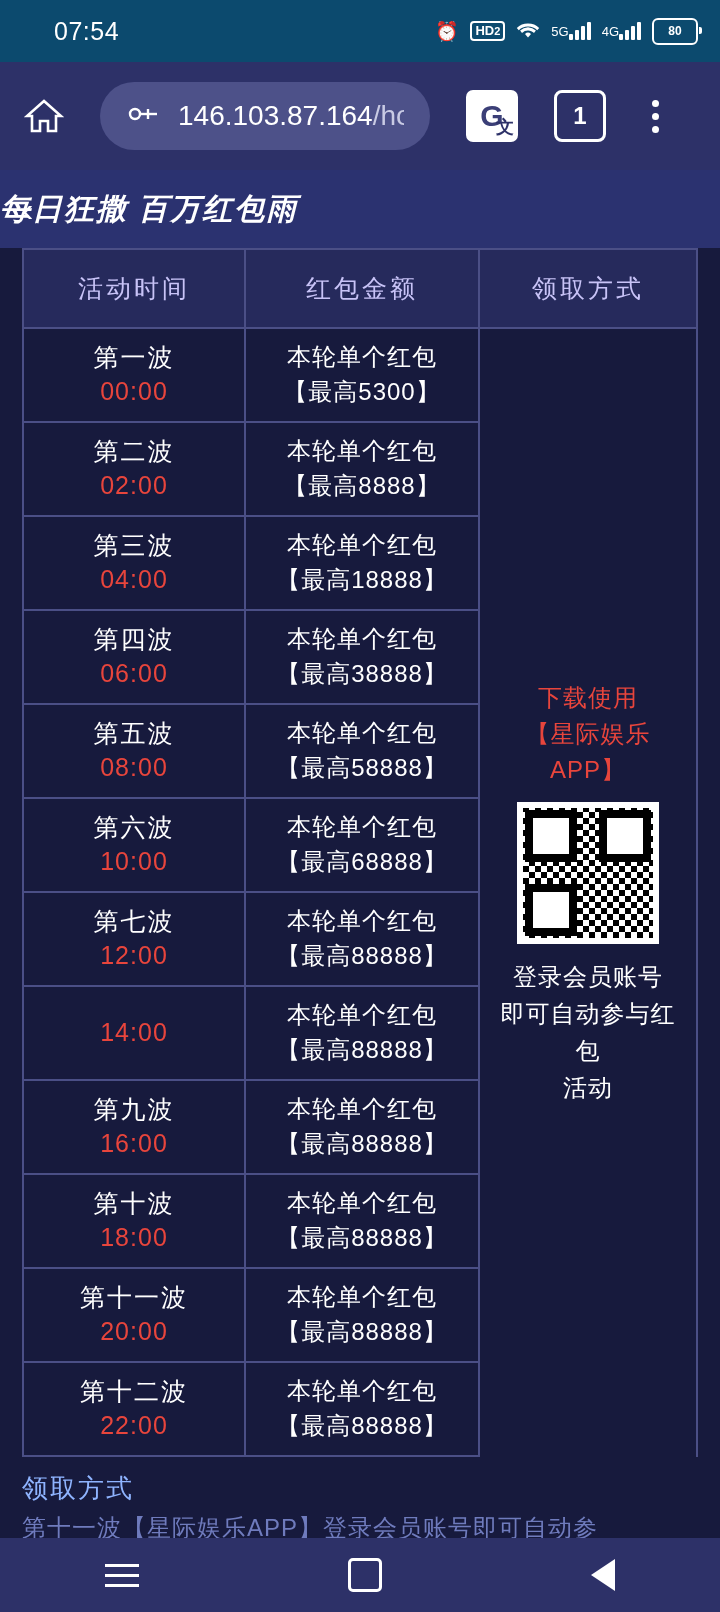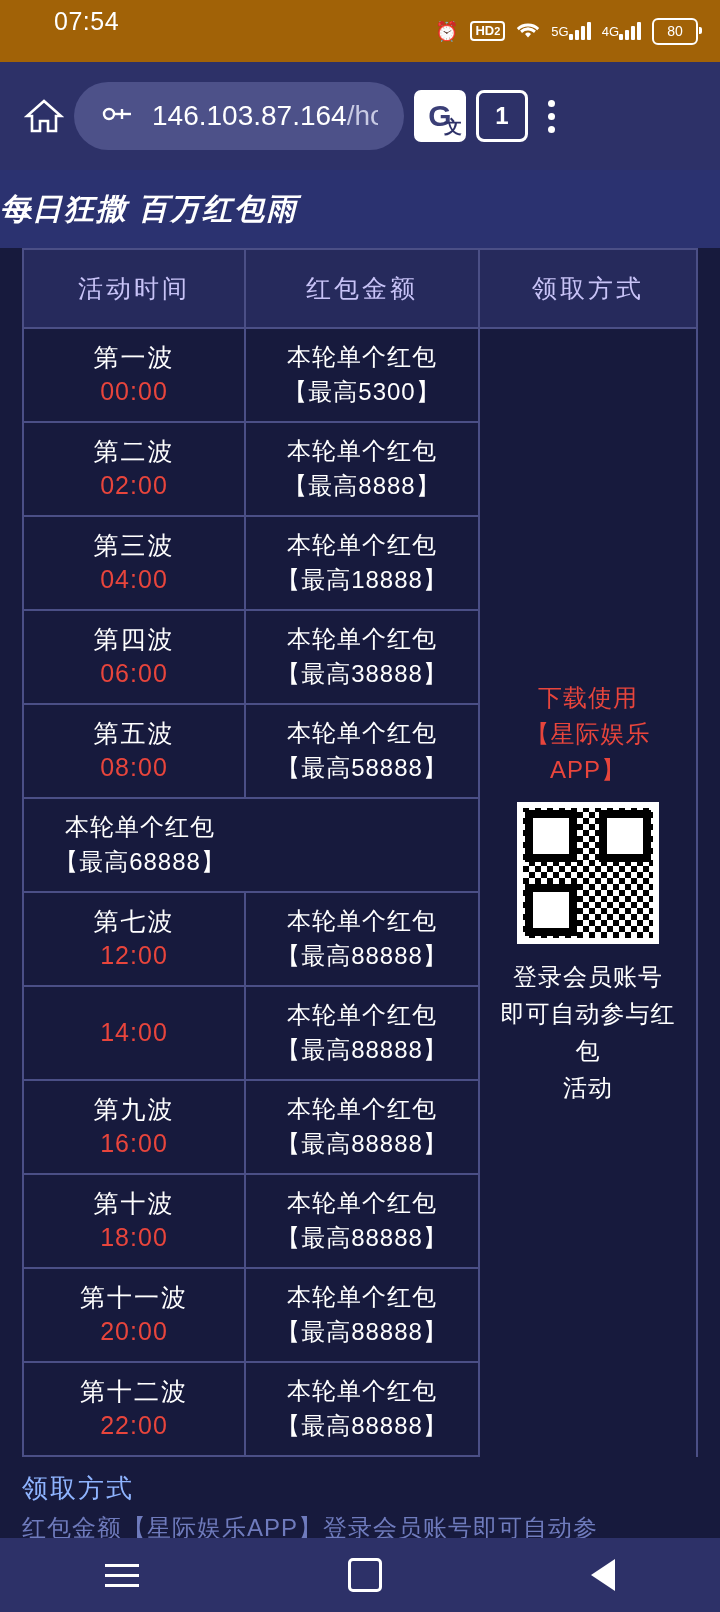--- a/index.html
+++ b/index.html
@@ -12,24 +12,24 @@
     height: 1612px;
     overflow: hidden;
     font-family: "Liberation Sans", sans-serif;
     position: relative;
     color: #ffffff;
   }
 
   
   .statusbar {
     height: 62px;
-    background: #a16207;
-    display: flex;
-    align-items: flex-start;
-    padding: 7px 26px;
+    background: #0c4a6e;
+    display: flex;
+    align-items: center;
+    padding: 0 26px;
     box-sizing: border-box;
     position: relative;
   }
   .status-clock {
     font-size: 25px;
     color: #ffffff;
     letter-spacing: 0.5px;
     margin-left: 28px;
   }
   .status-right {
@@ -73,46 +73,47 @@
   }
   .bars i:nth-child(1) { height: 6px; }
   .bars i:nth-child(2) { height: 10px; }
   .bars i:nth-child(3) { height: 14px; }
   .bars i:nth-child(4) { height: 18px; }
   .battery {
     width: 42px;
     height: 23px;
     border: 2px solid #ffffff;
     border-radius: 6px;
-    font-size: 14px;
+    font-size: 12px;
     display: flex;
     align-items: center;
     justify-content: center;
     position: relative;
+    font-weight: bold;
   }
   .battery:after {
     content: "";
     position: absolute;
     right: -6px;
     top: 7px;
     width: 3px;
     height: 7px;
     background: #ffffff;
     border-radius: 0 2px 2px 0;
   }
 
   
   .browserbar {
     height: 108px;
     background: #2d3168;
     display: flex;
     align-items: center;
     padding: 0 24px;
     box-sizing: border-box;
-    gap: 10px;
+    gap: 36px;
   }
   .home-icon svg { display: block; }
   .urlpill {
     flex: 1;
     height: 68px;
     background: #4d5189;
     border-radius: 34px;
     display: flex;
     align-items: center;
     padding: 0 26px;
@@ -503,20 +504,24 @@
             <div class="cell sep col-left">
               <div class="wave">第五波</div>
               <div class="time">08:00</div>
             </div>
             <div class="cell col-mid">
               <div class="amt">本轮单个红包</div>
               <div class="amt">【最高58888】</div>
             </div>
           </div>
           <div class="body-row">
+            <div class="cell sep col-left">
+              <div class="wave">第六波</div>
+              <div class="time">10:00</div>
+            </div>
             <div class="cell col-mid">
               <div class="amt">本轮单个红包</div>
               <div class="amt">【最高68888】</div>
             </div>
           </div>
           <div class="body-row">
             <div class="cell sep col-left">
               <div class="wave">第七波</div>
               <div class="time">12:00</div>
             </div>
@@ -587,21 +592,21 @@
           </div>
         <div class="dl-desc">登录会员账号</div>
         <div class="dl-desc">即可自动参与红包</div>
         <div class="dl-desc">活动</div>
       </div>
     </div>
   </div>
 
   <div class="bottom-note">
     <div class="bn-title">领取方式</div>
-    <div class="bn-sub">红包金额【星际娱乐APP】登录会员账号即可自动参</div>
+    <div class="bn-sub">第十一波【星际娱乐APP】登录会员账号即可自动参</div>
   </div>
 </div>
 
 <div class="navbar">
   <div class="nav-lines">
       <i></i>
       <i></i>
       <i></i>
     </div>
   <div class="nav-square"></div>

